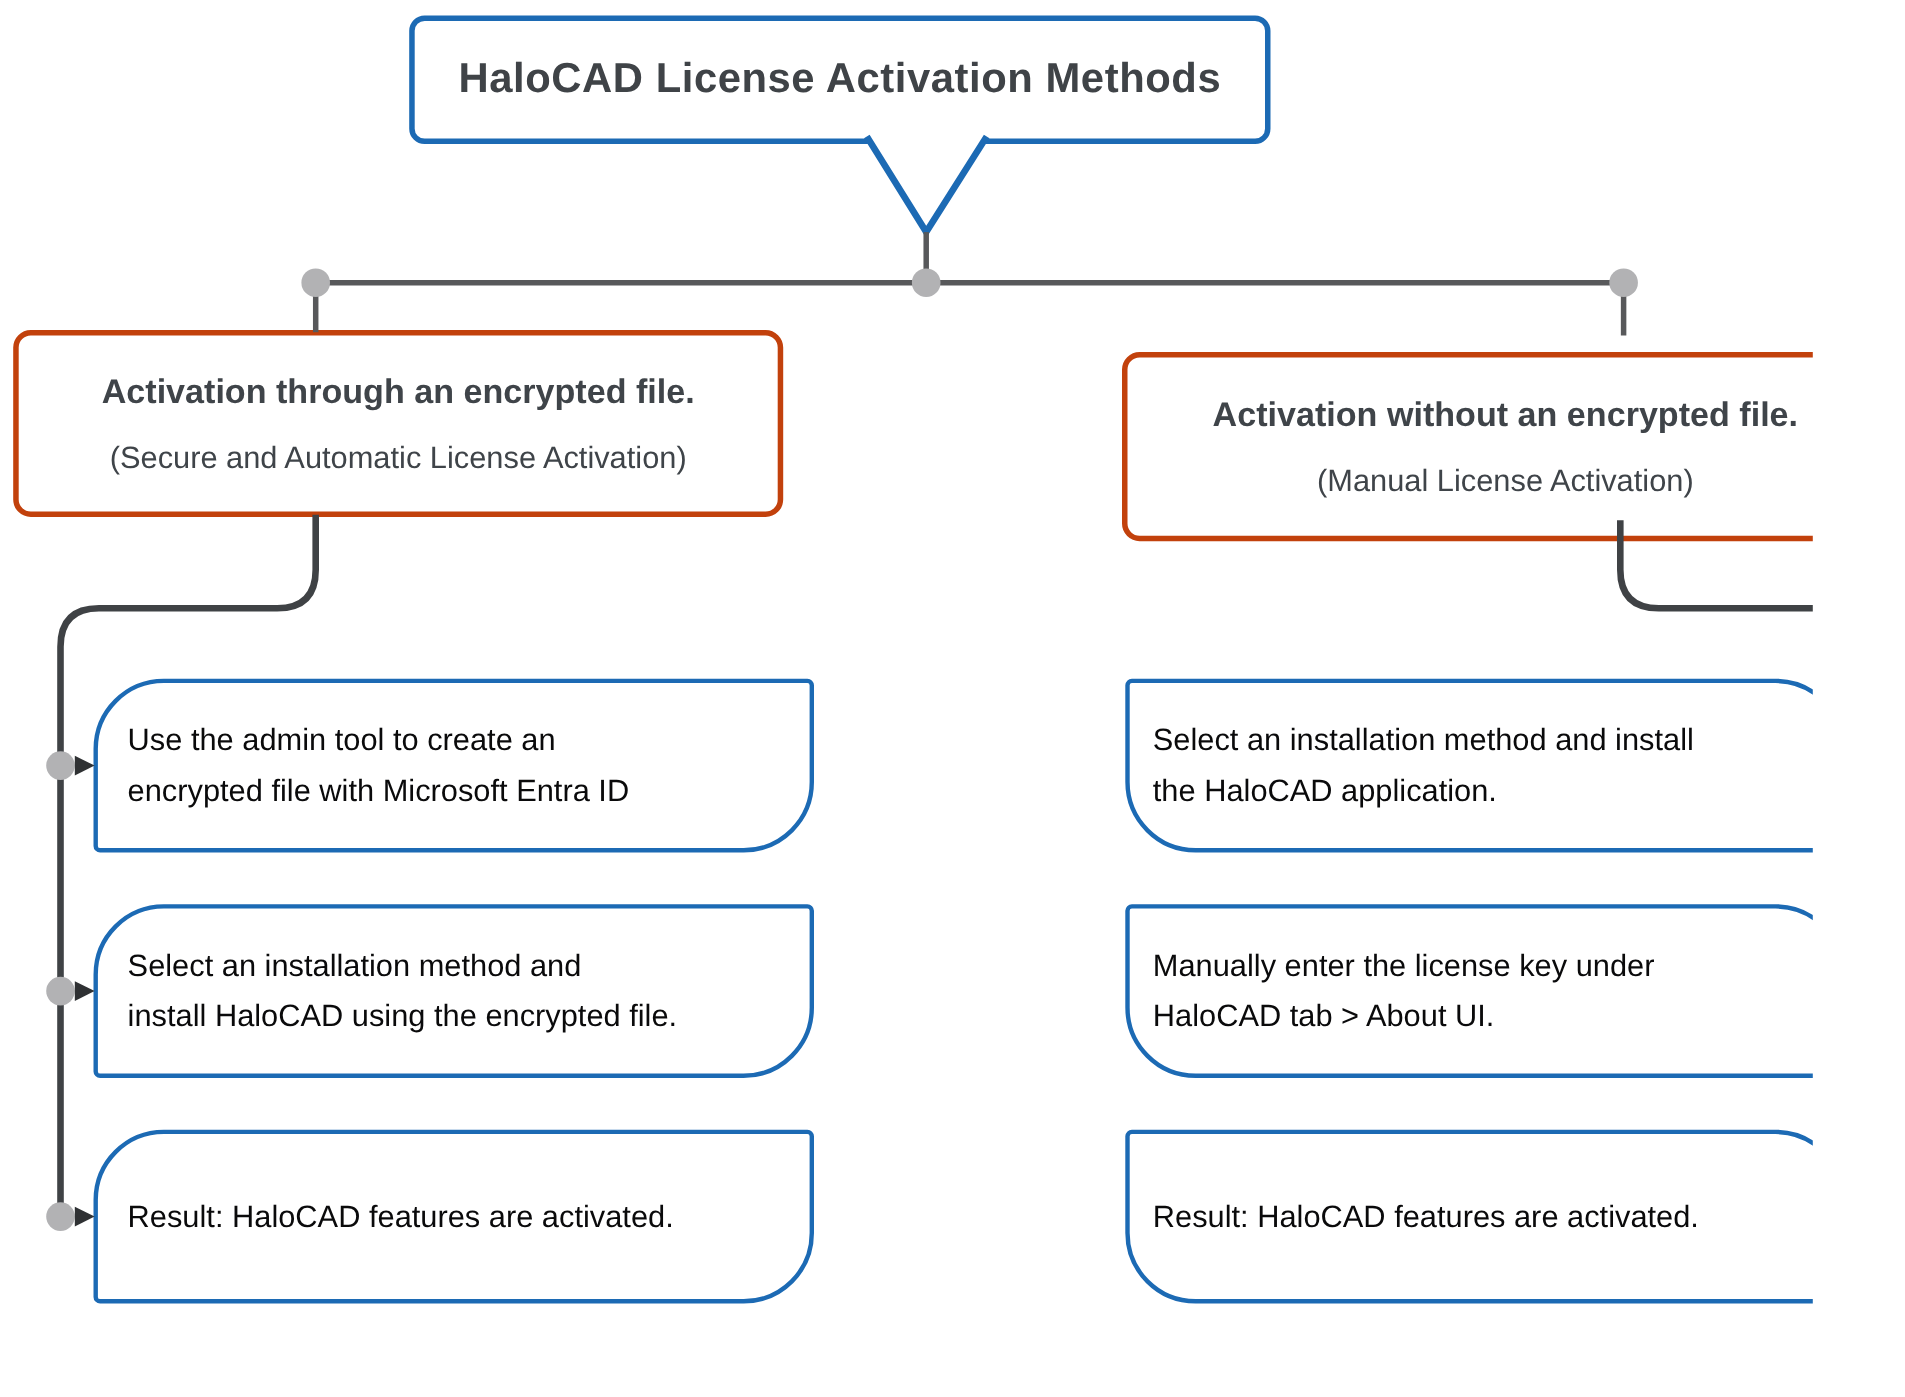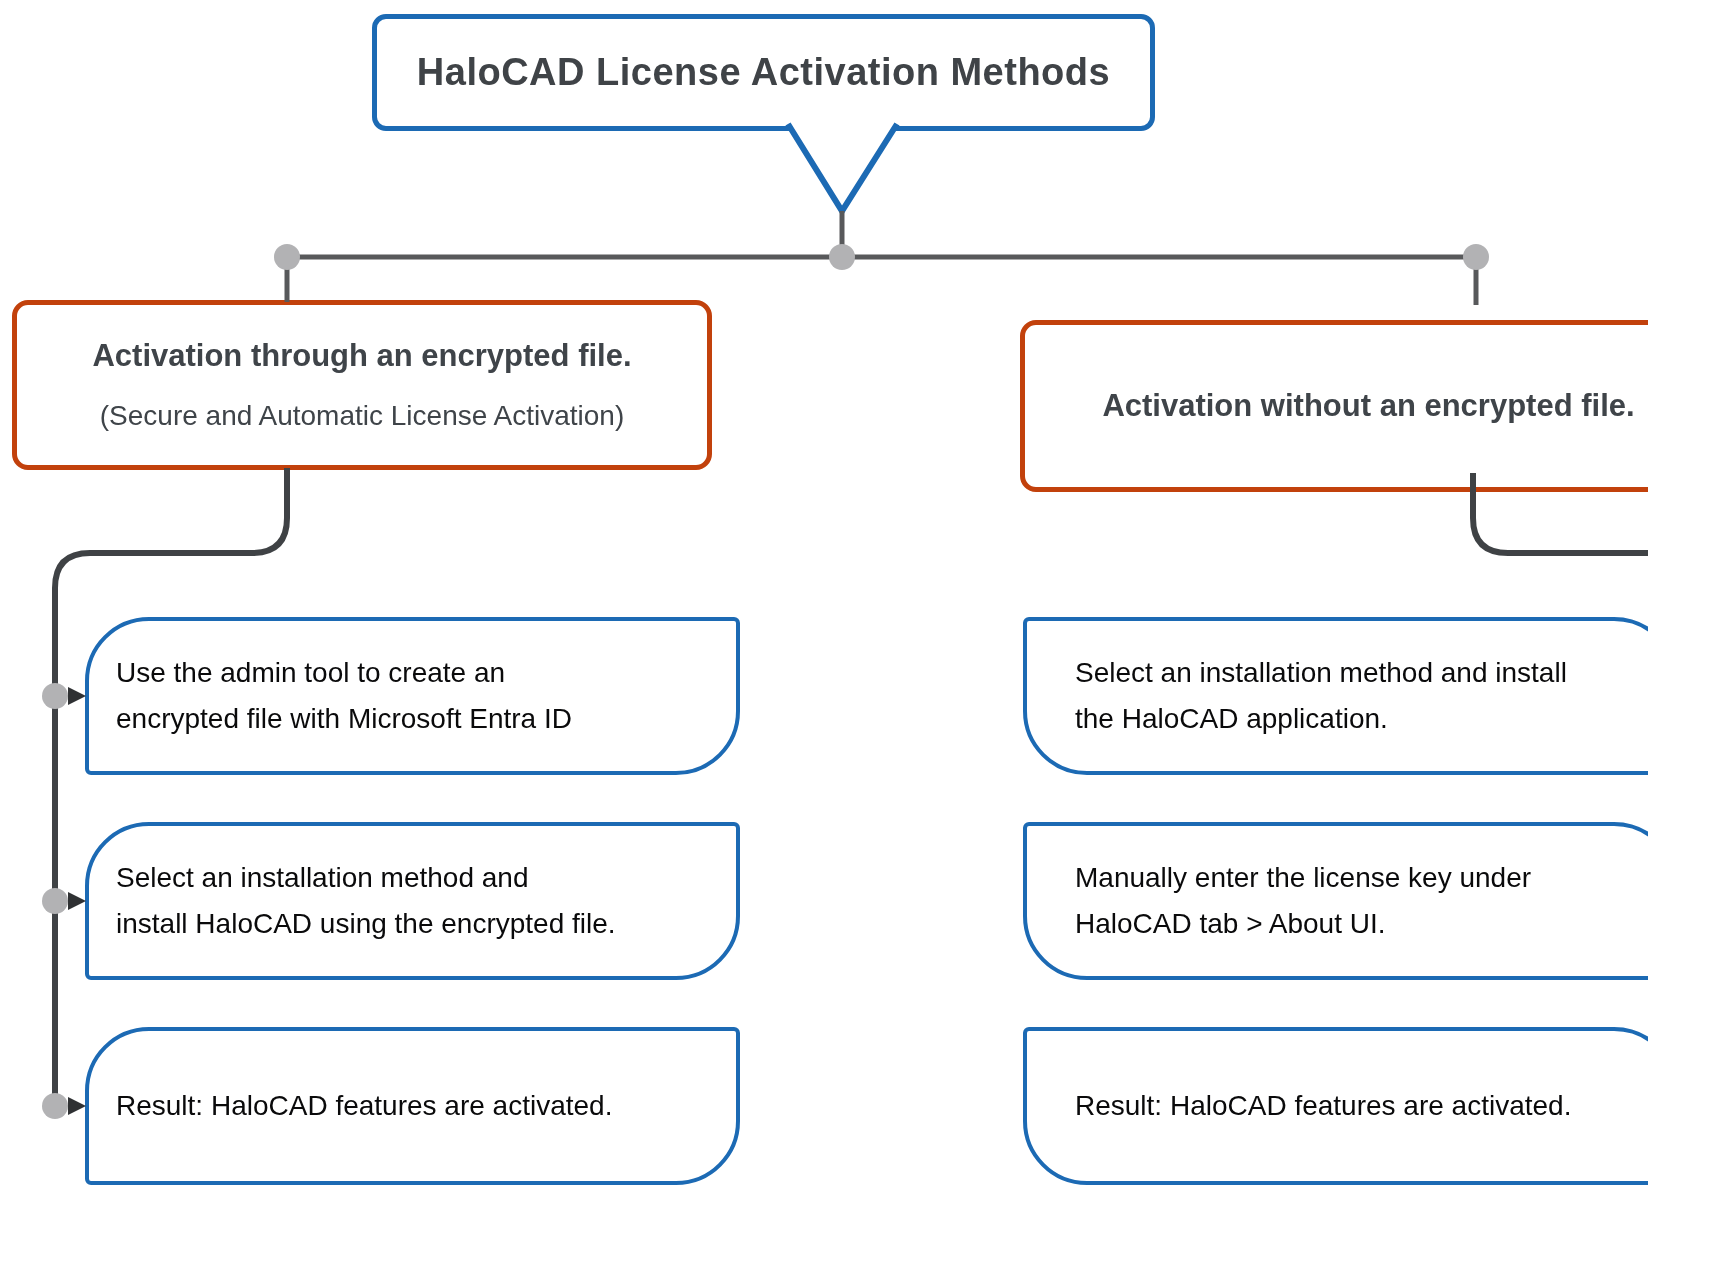--- a/index.html
+++ b/index.html
@@ -31,21 +31,21 @@
   .hdr .h1{font-size:31px;font-weight:bold;}
   .hdr .h2{font-size:28px;font-weight:normal;}
   
   .step{
     width:655px;height:158px;
     border:4px solid #1c6ab4;
     display:flex;flex-direction:column;justify-content:center;
     color:#0a0a0b;font-size:28px;line-height:46px;
   }
   .step.l{left:85px;border-radius:64px 6px 64px 6px;padding-left:27px;padding-right:17px;}
-  .step.r{left:1023px;border-radius:6px 64px 6px 64px;padding-left:48px;padding-right:16px;}
+  .step.r{left:1023px;border-radius:6px 64px 6px 64px;padding-left:21px;padding-right:16px;}
   .row1{top:617px;} .row2{top:822px;} .row3{top:1027px;}
   .step .ln{white-space:nowrap;}
   
   #wires{position:absolute;left:0;top:0;z-index:5;pointer-events:none;}
 </style>
 </head>
 <body>
 
 <div id="canvas">
 
@@ -53,20 +53,21 @@
     <div class="t">HaloCAD License Activation Methods</div>
   </div>
 
   <div class="box hdr hdr-left">
     <div class="h1">Activation through an encrypted file.</div>
     <div class="h2">(Secure and Automatic License Activation)</div>
   </div>
 
   <div class="box hdr hdr-right">
     <div class="h1">Activation without an encrypted file.</div>
+    <div class="h2">(Manual License Activation)</div>
   </div>
 
   <div class="box step l row1">
     <div class="ln">Use the admin tool to create an</div>
     <div class="ln">encrypted file with Microsoft Entra ID</div>
   </div>
   <div class="box step l row2">
     <div class="ln">Select an installation method and</div>
     <div class="ln">install HaloCAD using the encrypted file.</div>
   </div>

